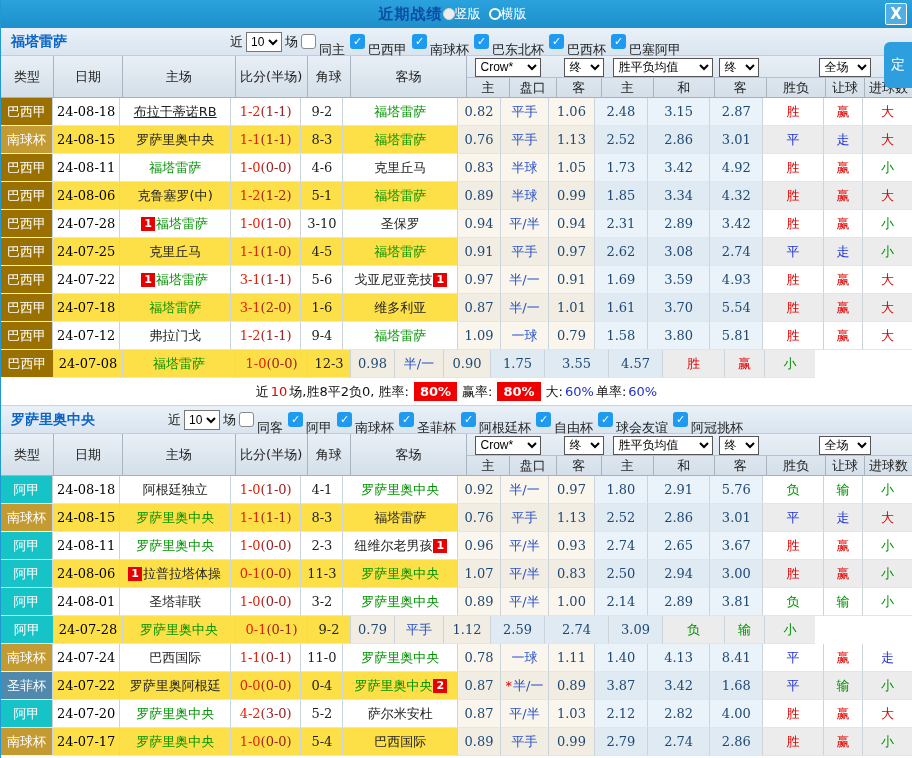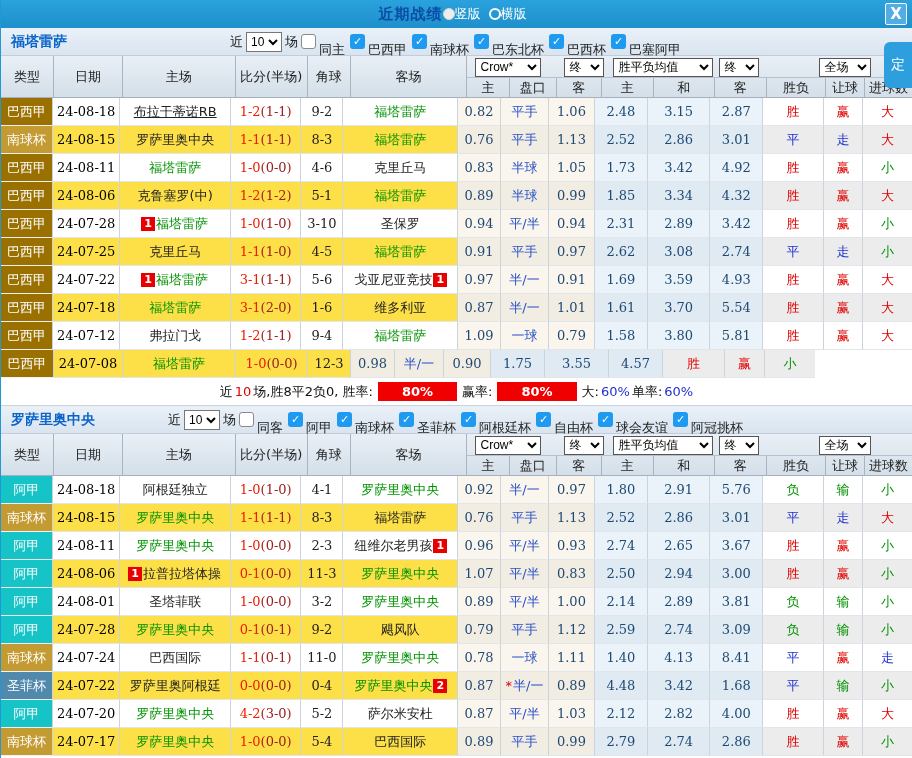--- a/index.html
+++ b/index.html
@@ -67,21 +67,21 @@
   .oddsnum{color:#1f4973}.hcap{color:#2750c8}
   .red{color:#e00000}.blue{color:#2030d0}.green{color:#009000}
   .star{color:#e00000;margin-right:1px;}
   .badge{display:inline-block;background:#e80000;color:#fff;font-size:11px;line-height:14px;
     padding:0 3px;font-weight:bold;}
   .teamtxt{margin:0 1px;}
 
   
   .summary { height:28px; display:flex; align-items:center; justify-content:center; gap:2px;
     font-size:13px; color:#111; background:#fff; border-bottom:1px solid #c8d2da; }
-  .sbadge { color:#fff; font-weight:bold; padding:2px 24px; margin:0 3px; font-size:13px; }
+  .sbadge { color:#fff; font-weight:bold; padding:2px 6px; margin:0 3px; font-size:13px; }
   .sbadge.bred{ background:#f00000; }
 </style>
 </head>
 <body>
 
 <div class="app">
   <div class="topbar">
     <div class="titlegroup">
       <span class="title">近期战绩</span>
       <span class="radio sel"></span>
@@ -619,23 +619,20 @@
           <div class="cell w0 t-aj">阿甲</div>
           <div class="cell w1 g-left num">24-07-28</div>
           <div class="cell w2 g-left">
             <span class="teamtxt greenteam">罗萨里奥中央</span>
           </div>
           <div class="cell w3 g-left num">
             <span class="scoremain">0-1</span>
             <span class="scorehalf">(0-1)</span>
           </div>
           <div class="cell w4 g-left num dark">9-2</div>
-          <div class="cell w5 g-left">
-            <span class="teamtxt dark">飓风队</span>
-          </div>
           <div class="cell w6 g-crow num oddsnum">0.79</div>
           <div class="cell w7 g-crow">
             <span class="hcap">平手</span>
           </div>
           <div class="cell w8 g-crow num oddsnum">1.12</div>
           <div class="cell w9 g-avg num oddsnum">2.59</div>
           <div class="cell w10 g-avg num oddsnum">2.74</div>
           <div class="cell w11 g-avg num oddsnum">3.09</div>
           <div class="cell w12 g-res green">负</div>
           <div class="cell w13 g-res green">输</div>
@@ -681,21 +678,21 @@
           <div class="cell w5 g-left">
             <span class="teamtxt greenteam">罗萨里奥中央</span>
             <span class="badge">2</span>
           </div>
           <div class="cell w6 g-crow num oddsnum">0.87</div>
           <div class="cell w7 g-crow">
             <span class="star">*</span>
             <span class="hcap">半/一</span>
           </div>
           <div class="cell w8 g-crow num oddsnum">0.89</div>
-          <div class="cell w9 g-avg num oddsnum">4.48</div>
+          <div class="cell w9 g-avg num oddsnum">3.87</div>
           <div class="cell w10 g-avg num oddsnum">3.42</div>
           <div class="cell w11 g-avg num oddsnum">1.68</div>
           <div class="cell w12 g-res blue">平</div>
           <div class="cell w13 g-res green">输</div>
           <div class="cell w14 g-res green">小</div>
         </div>
         <div class="trow">
           <div class="cell w0 t-aj">阿甲</div>
           <div class="cell w1 g-left num">24-07-20</div>
           <div class="cell w2 g-left">

